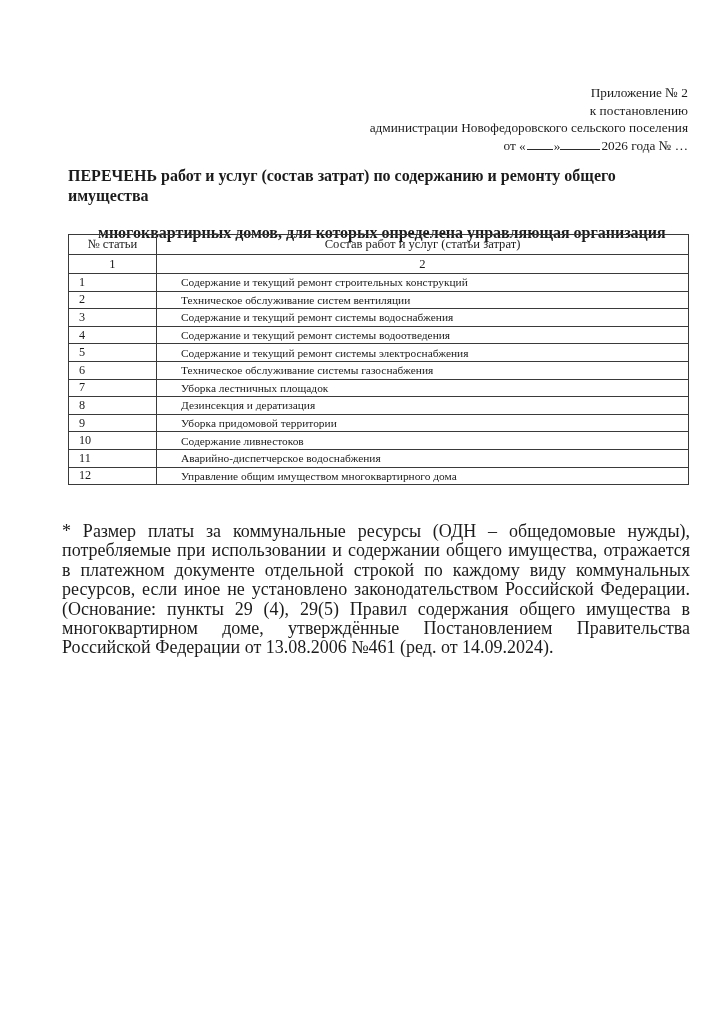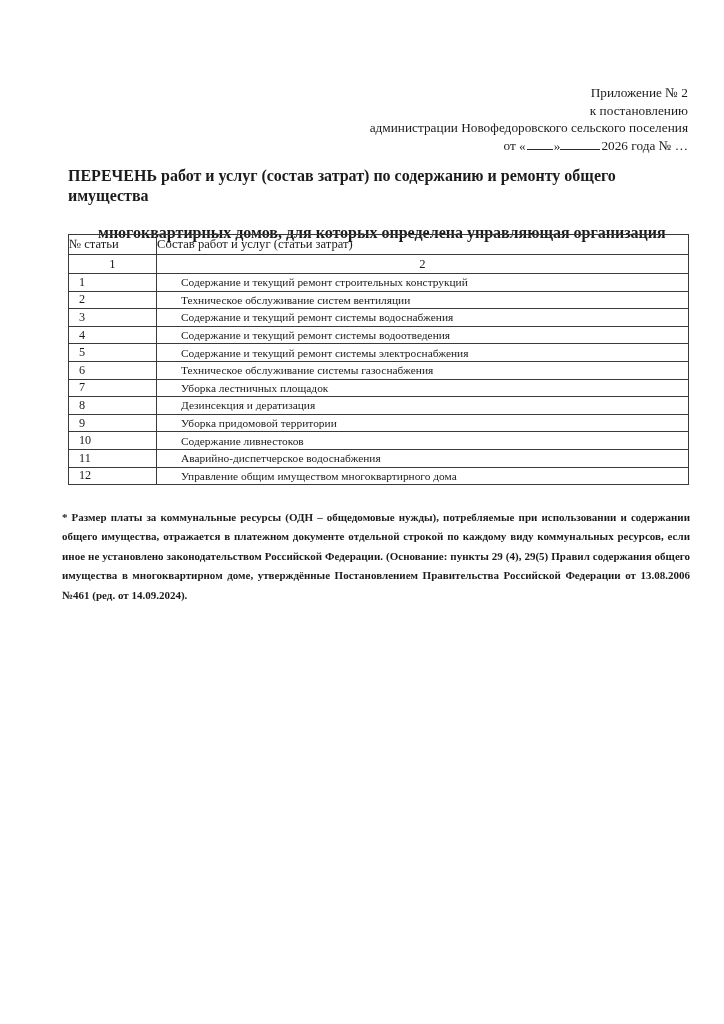--- a/index.html
+++ b/index.html
@@ -84,21 +84,21 @@
     padding: 0;
     height: 16.6px;
     font-weight: normal;
     vertical-align: middle;
   }
   .col-num { width: 88px; }
   .col-desc { width: 532px; }
 
   .works-table th.hdr-num,
   .works-table th.hdr-desc {
-    text-align: left;
+    text-align: center;
     font-size: 12.6px;
     height: 19px;
   }
   .works-table td.numcount,
   .works-table td.desccount {
     text-align: center;
     font-size: 12.6px;
     height: 18px;
   }
   .works-table td.cell-num {
@@ -109,26 +109,25 @@
   .works-table td.cell-desc {
     text-align: left;
     padding-left: 24px;
     font-size: 11.4px;
   }
 
   
   .footnote {
     position: absolute;
     left: 62px;
-    top: 508px;
+    top: 522px;
     width: 628px;
-    font-size: 11px;
+    font-size: 18px;
     line-height: 19.4px;
     text-align: justify;
-    font-weight: bold;
   }
   .footnote p { margin: 0; }
 </style>
 </head>
 <body>
 
 <div class="page">
 
   <div class="doc-header">
     <span class="hline">Приложение № 2</span>

